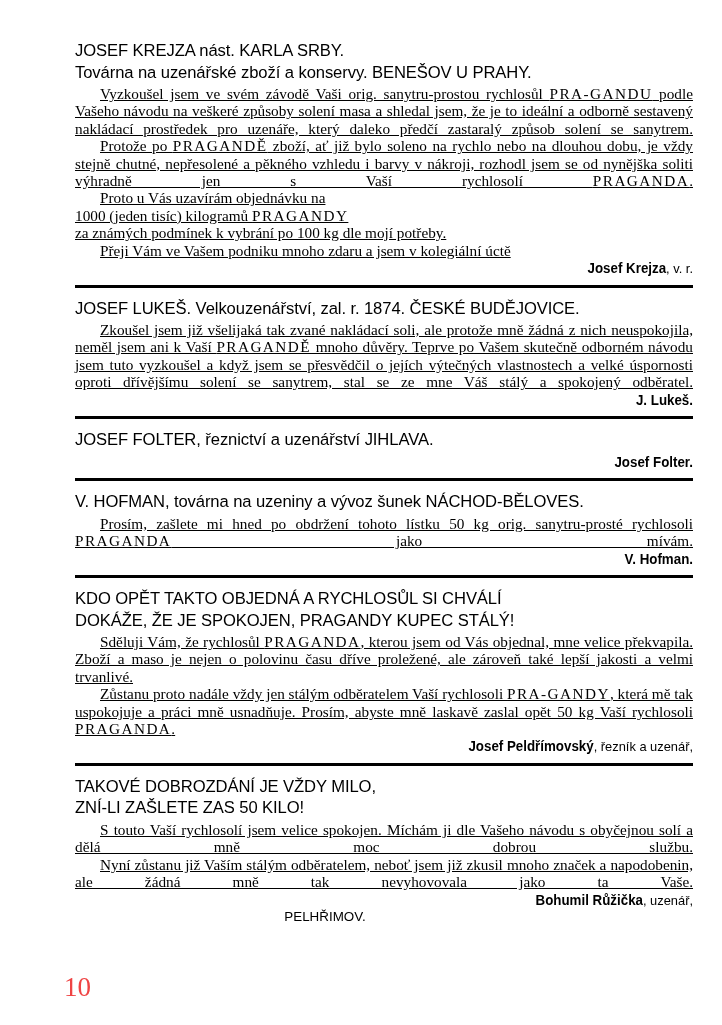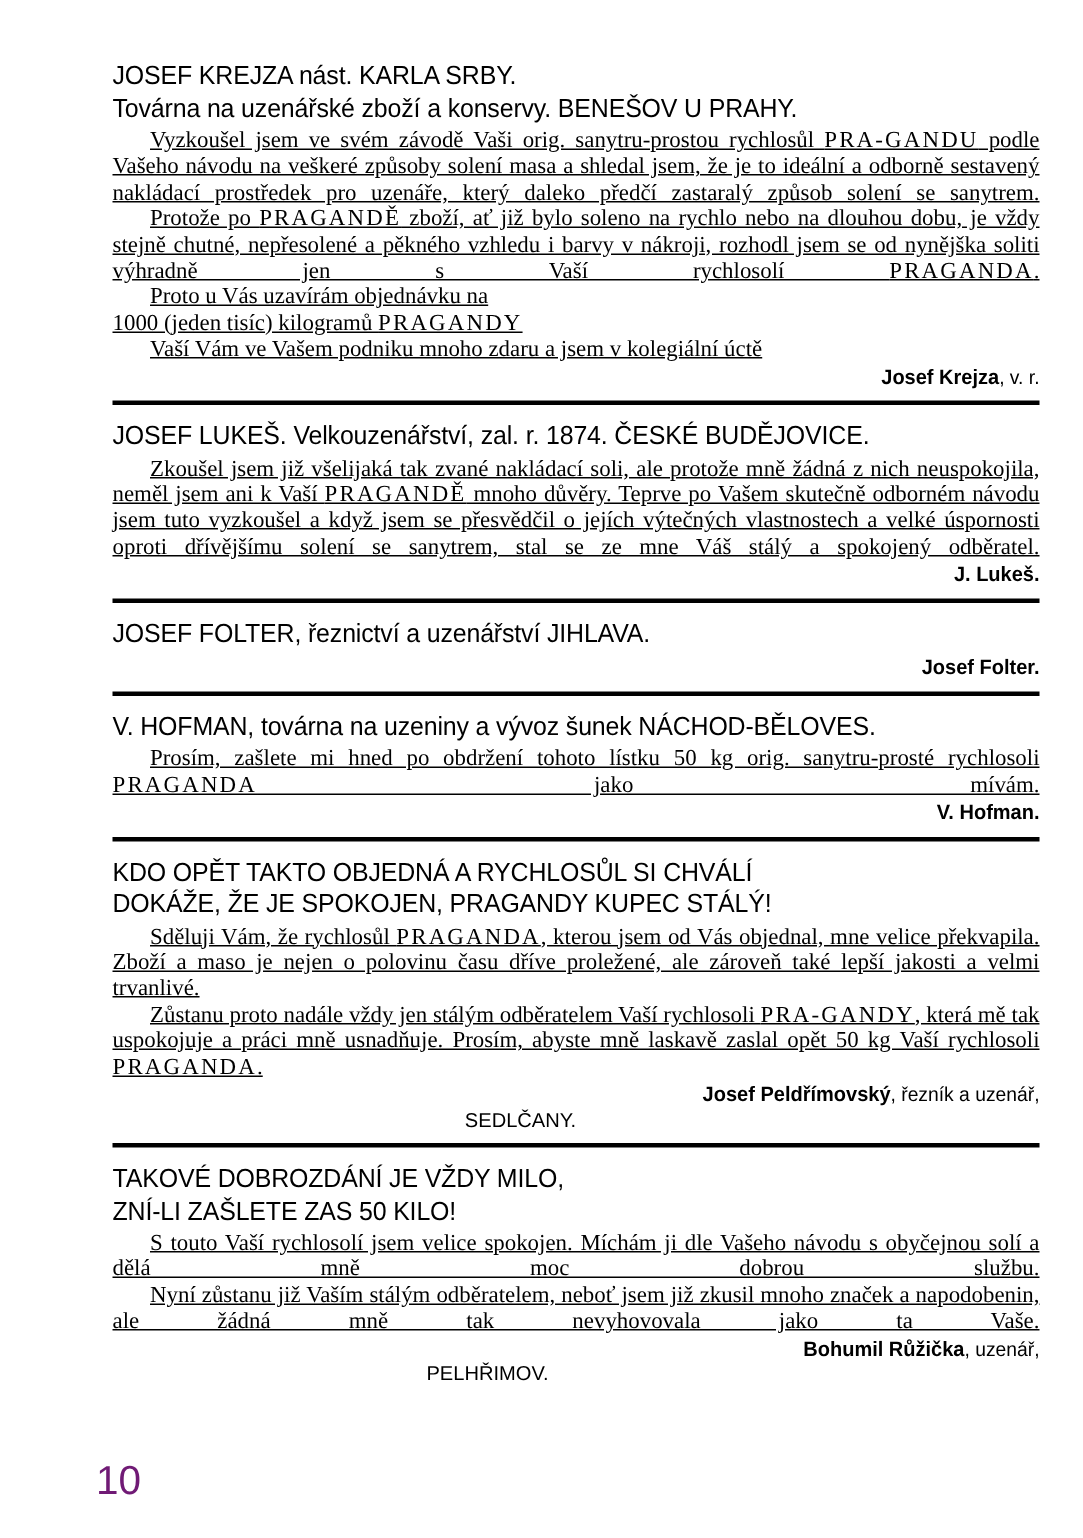--- a/index.html
+++ b/index.html
@@ -109,39 +109,40 @@
   .gap-after-heading { height: 2px; }
   .gap-before-rule   { height: 7px; }
   .gap-after-rule    { height: 10px; }
   .gap-sig           { height: 1px; }
 
   
   .page-number {
     position: absolute;
     left: 64px;
     top: 972px;
-    font-family: Liberation Sans, sans-serif;
+    font-family: Liberation Serif, serif;
     font-size: 27px;
     line-height: 30px;
-    color: #701a75;
+    color: #ef4444;
   }
 </style>
 </head>
 <body>
 
 <div class="page">
   <div class="content" id="content">
       <div class="heading">JOSEF KREJZA nást. KARLA SRBY.</div>
       <div class="heading">Továrna na uzenářské zboží a konservy. BENEŠOV U PRAHY.</div>
       <div class="gap-after-heading"></div>
       <p class="body-p force-just"><span>Vyzkoušel jsem ve svém závodě Vaši orig. sanytru-prostou  rychlosůl </span><span class="sp">PRA-GANDU</span><span> podle Vašeho návodu na veškeré způsoby solení masa a shledal jsem, že je to ideální a odborně sestavený  nakládací prostředek pro uzenáře, který daleko předčí zastaralý způsob solení se sanytrem.</span></p>
       <p class="body-p force-just"><span>Protože po </span><span class="sp">PRAGANDĚ</span><span> zboží, ať již bylo soleno na rychlo nebo na dlouhou dobu, je vždy stejně chutné, nepřesolené a pěkného vzhledu i barvy v nákroji, rozhodl jsem se od nynějška soliti výhradně jen s Vaší rychlosolí </span><span class="sp">PRAGANDA</span><span>.</span></p>
       <p class="body-p"><span>Proto u Vás uzavírám objednávku na</span></p>
       <p class="body-p center"><span>1000 (jeden tisíc) kilogramů </span><span class="sp">PRAGANDY</span></p>
-      <p class="body-p"><span>Vaší Vám ve Vašem podniku mnoho zdaru a jsem v kolegiální úctě</span></p>
+      <p class="body-p noindent"><span>za známých podmínek k vybrání po 100 kg dle mojí potřeby.</span></p>
+      <p class="body-p"><span>Přeji Vám ve Vašem podniku mnoho zdaru a jsem v kolegiální úctě</span></p>
       <div class="gap-sig"></div>
       <div class="sig"><span class="name">Josef Krejza</span><span>, v. r.</span></div>
       <div class="gap-before-rule"></div>
       <div class="rule"></div>
       <div class="gap-after-rule"></div>
       <div class="heading">JOSEF LUKEŠ. Velkouzenářství, zal. r. 1874. ČESKÉ BUDĚJOVICE.</div>
       <div class="gap-after-heading"></div>
       <p class="body-p force-just"><span>Zkoušel jsem již všelijaká tak zvané nakládací soli, ale protože mně žádná z nich neuspokojila, neměl jsem ani k Vaší </span><span class="sp">PRAGANDĚ</span><span> mnoho důvěry. Teprve po Vašem skutečně odborném  návodu jsem tuto vyzkoušel a když jsem se přesvědčil o jejích výtečných vlastnostech a velké úspornosti oproti dřívějšímu solení se sanytrem, stal se ze mne Váš stálý a spokojený odběratel.</span></p>
       <div class="gap-sig"></div>
       <div class="sig"><span class="name">J. Lukeš.</span><span></span></div>
@@ -163,21 +164,20 @@
       <div class="gap-before-rule"></div>
       <div class="rule"></div>
       <div class="gap-after-rule"></div>
       <div class="heading">KDO OPĚT TAKTO OBJEDNÁ A RYCHLOSŮL SI CHVÁLÍ</div>
       <div class="heading">DOKÁŽE, ŽE JE SPOKOJEN, PRAGANDY KUPEC STÁLÝ!</div>
       <div class="gap-after-heading"></div>
       <p class="body-p force-just"><span>Sděluji Vám, že rychlosůl </span><span class="sp">PRAGANDA</span><span>, kterou jsem od Vás objednal, mne velice překvapila. Zboží a maso je nejen o polovinu času dříve proležené, ale zároveň také lepší jakosti a velmi trvanlivé.</span></p>
       <p class="body-p force-just"><span>Zůstanu proto nadále vždy jen stálým odběratelem Vaší rychlosoli </span><span class="sp">PRA-GANDY</span><span>, která mě tak uspokojuje a práci mně usnadňuje. Prosím, abyste mně laskavě zaslal opět 50 kg Vaší rychlosoli </span><span class="sp">PRAGANDA</span><span>.</span></p>
       <div class="gap-sig"></div>
       <div class="sig"><span class="name">Josef Peldřímovský</span><span>, řezník a uzenář,</span></div>
-      <div class="sig-center">SEDLČANY.</div>
       <div class="gap-before-rule"></div>
       <div class="rule"></div>
       <div class="gap-after-rule"></div>
       <div class="heading">TAKOVÉ DOBROZDÁNÍ JE VŽDY MILO,</div>
       <div class="heading">ZNÍ-LI ZAŠLETE ZAS 50 KILO!</div>
       <div class="gap-after-heading"></div>
       <p class="body-p force-just"><span>S touto Vaší rychlosolí jsem velice spokojen. Míchám ji dle Vašeho návodu s obyčejnou solí a dělá mně moc dobrou službu.</span></p>
       <p class="body-p force-just"><span>Nyní zůstanu již Vaším stálým odběratelem, neboť jsem již zkusil mnoho značek a napodobenin, ale žádná mně tak nevyhovovala jako ta Vaše.</span></p>
       <div class="gap-sig"></div>
       <div class="sig"><span class="name">Bohumil Růžička</span><span>, uzenář,</span></div>

